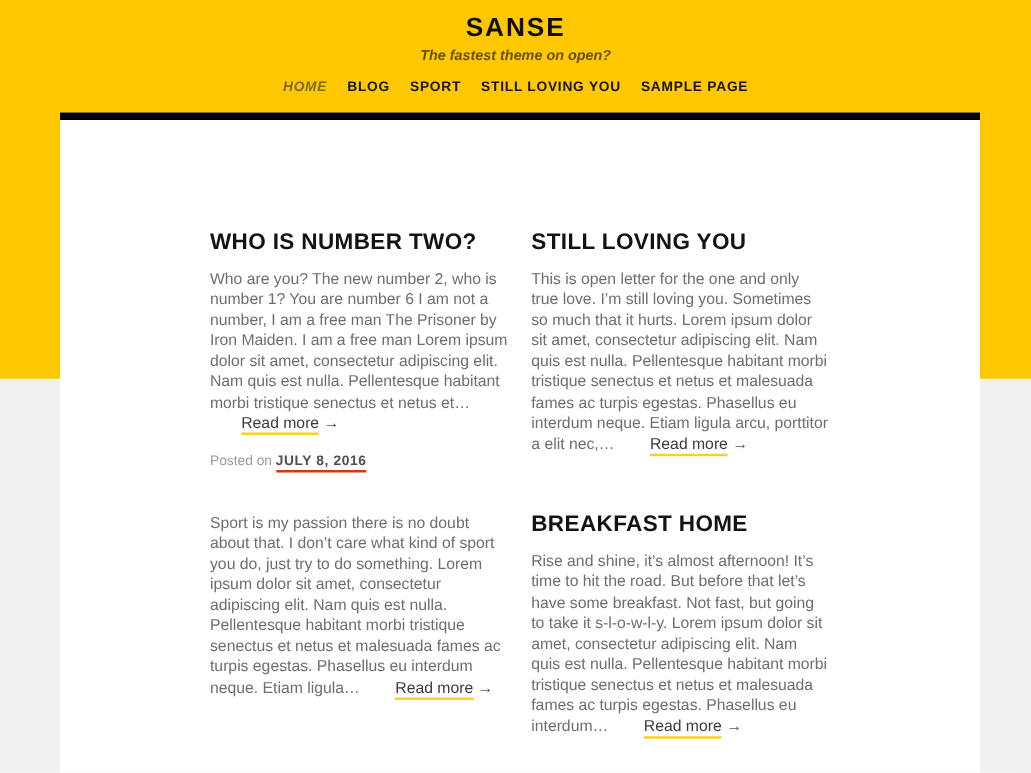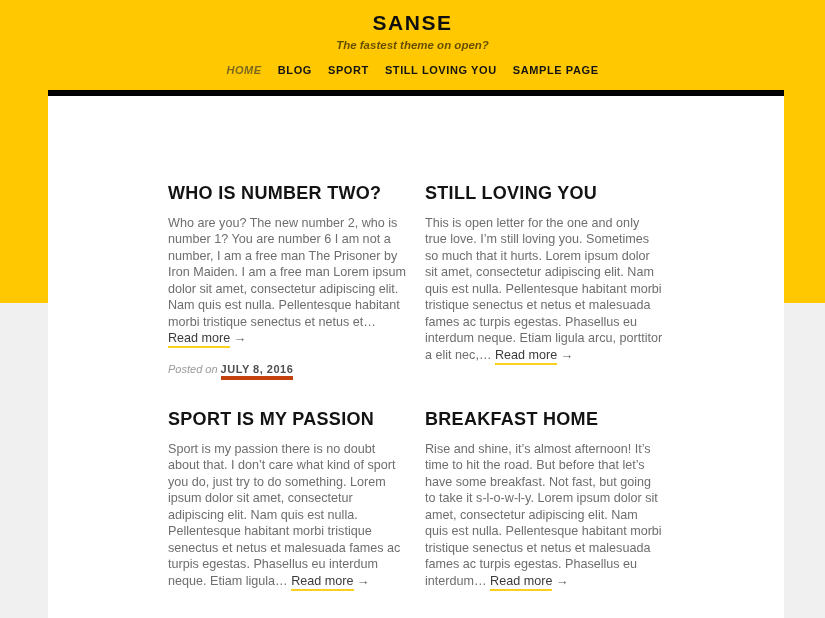--- a/index.html
+++ b/index.html
@@ -85,36 +85,37 @@
     line-height:16.5px;
     color:#6e6e6e;
   }
   .read-more{
     color:#3b3b3b;text-decoration:none;cursor:pointer;
     white-space:nowrap;
   }
   .read-more .rm-text{
     border-bottom:2px solid var(--more-underline);
     padding-bottom:1px;
+    margin-left:25px;
   }
   .read-more .rm-arrow{color:#555;}
   .post-footer{
     margin-top:auto;
     padding-top:16px;
     font-size:11px;
     color:#9a9a9a;
   }
-  .posted-on{font-style:italic;color:#9a9a9a;}
+  .posted-on{color:#9a9a9a;}
   .post-date{
     font-style:normal;
     font-weight:700;
     color:#4f4f4f;
     letter-spacing:0.5px;
     text-decoration:none;
-    border-bottom:4px solid #c2410c;
+    border-bottom:2px solid #c2410c;
     padding-bottom:1px;
     cursor:pointer;
     text-transform:uppercase;
   }
 </style>
 </head>
 <body>
 
 <div class="yellow-band"></div>
 
@@ -149,23 +150,20 @@
     <article class="post">
       <h2 class="post-title">
         <a>STILL LOVING YOU</a>
       </h2>
       <p class="post-excerpt"><span>This is open letter for the one and only true love. I’m still loving you. Sometimes so much that it hurts. Lorem ipsum dolor sit amet, consectetur adipiscing elit. Nam quis est nulla. Pellentesque habitant morbi tristique senectus et netus et malesuada fames ac turpis egestas. Phasellus eu interdum neque. Etiam ligula arcu, porttitor a elit nec,…</span>
         <a class="read-more"><span class="rm-text">Read more</span> <span class="rm-arrow">→</span></a>
       </p>
     </article>
 
     <article class="post">
-      <h2 class="post-title">
-        <a>SPORT IS MY PASSION</a>
-      </h2>
       <p class="post-excerpt"><span>Sport is my passion there is no doubt about that. I don’t care what kind of sport you do, just try to do something. Lorem ipsum dolor sit amet, consectetur adipiscing elit. Nam quis est nulla. Pellentesque habitant morbi tristique senectus et netus et malesuada fames ac turpis egestas. Phasellus eu interdum neque. Etiam ligula…</span>
         <a class="read-more"><span class="rm-text">Read more</span> <span class="rm-arrow">→</span></a>
       </p>
       <footer class="post-footer">
         
         
       </footer>
     </article>
 
     <article class="post">

